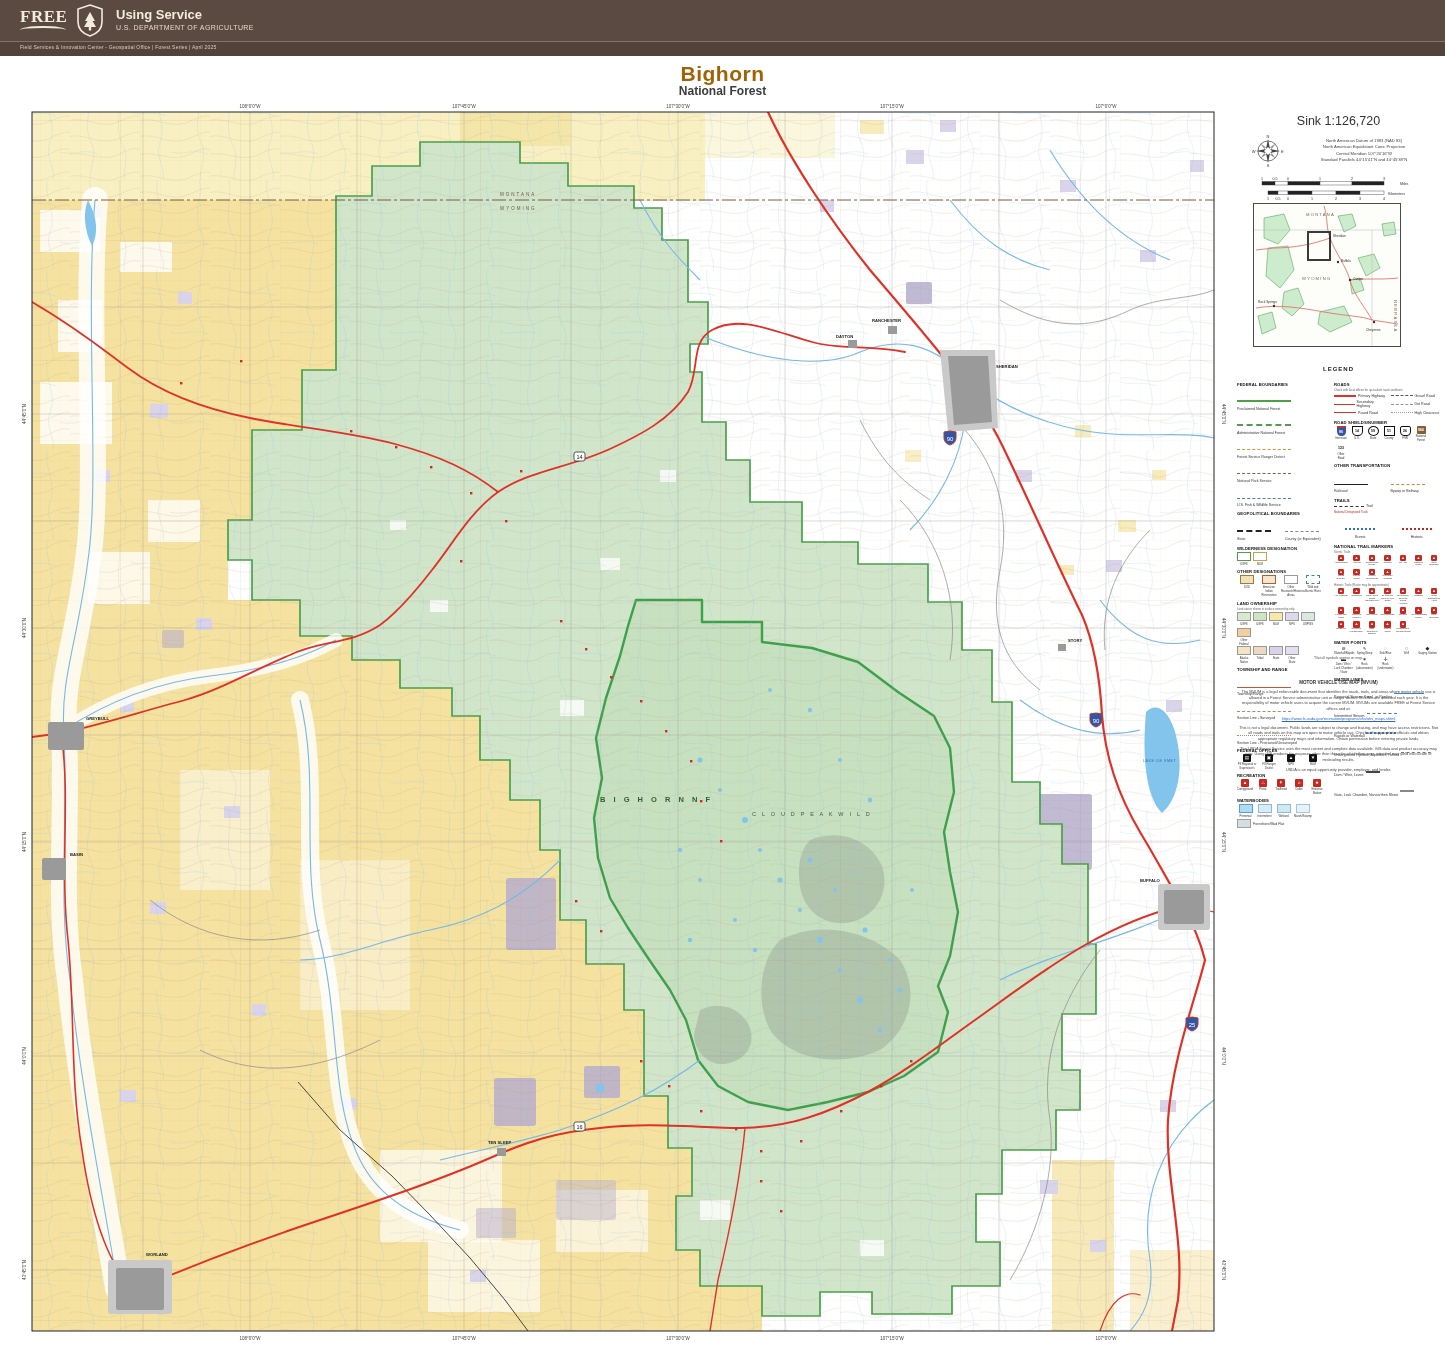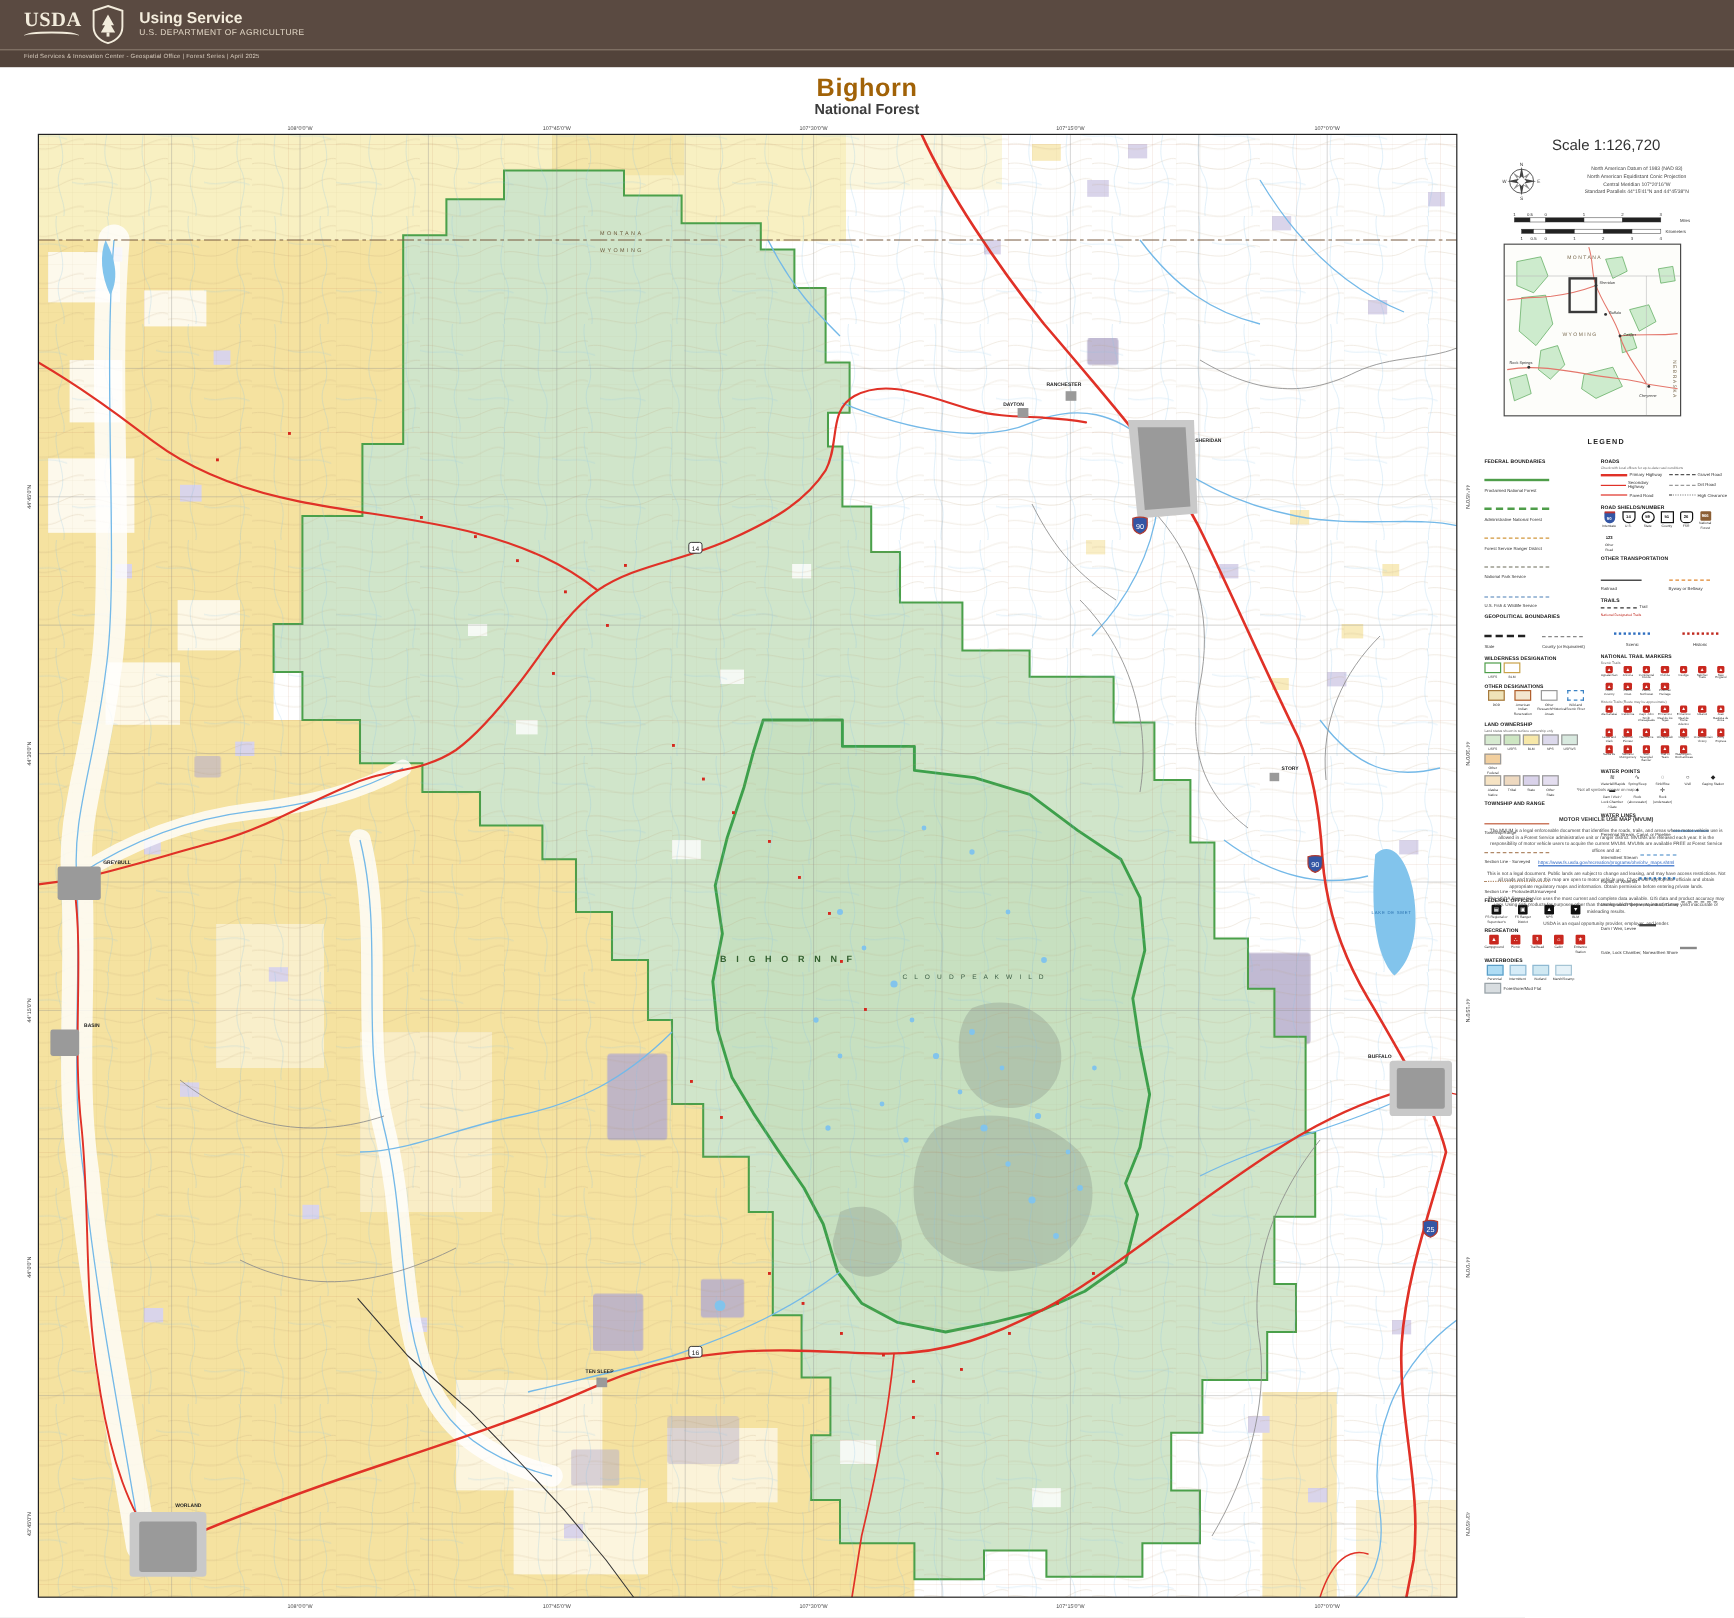--- a/index.html
+++ b/index.html
@@ -129,21 +129,21 @@
   .lake-lbl{font-size:3.6px;fill:#2a72b0;letter-spacing:.6px}
   .inset-lbl{font-size:4.2px;fill:#7a6a50;letter-spacing:1.2px}
   .inset-city{font-size:3.2px;fill:#333}
 </style>
 </head>
 <body>
 
 <div id="stage">
 
   <div class="abs" id="hdr">
-    <div class="abs" id="usda-word">USDA</div>
+    <div class="abs" id="usda-word">FREE</div>
     <div class="abs" id="usda-swoosh"></div>
     <div class="abs" id="fs-shield">
       <svg width="28" height="33" viewBox="0 0 28 33">
         <path d="M14 1 L26 5 L26 18 C26 26 20 30 14 32 C8 30 2 26 2 18 L2 5 Z" fill="none" stroke="#f3ecdc" stroke-width="1.6"></path>
         <path d="M14 8 L19 17 L16.5 17 L20 23 L8 23 L11.5 17 L9 17 Z" fill="#f3ecdc"></path>
         <rect x="12.8" y="23" width="2.4" height="3.5" fill="#f3ecdc"></rect>
       </svg>
     </div>
     <div class="abs" id="fs-name">Using Service</div>
     <div class="abs" id="fs-dept">U.S. DEPARTMENT OF AGRICULTURE</div>
@@ -518,21 +518,21 @@
       <text x="1222" y="414" transform="rotate(90 1222 414)">44°45'0"N</text>
       <text x="1222" y="628" transform="rotate(90 1222 628)">44°30'0"N</text>
       <text x="1222" y="842" transform="rotate(90 1222 842)">44°15'0"N</text>
       <text x="1222" y="1056" transform="rotate(90 1222 1056)">44°0'0"N</text>
       <text x="1222" y="1270" transform="rotate(90 1222 1270)">43°45'0"N</text>
     </g>
   </svg>
 
   <div class="abs" id="panel">
 
-    <div id="scale-line">Scale 1:126,720</div>
+    <div id="scale-line">Sink 1:126,720</div>
 
     <div id="compass">
       <svg width="32" height="32" viewBox="0 0 32 32">
         <circle cx="16" cy="16" r="10" fill="none" stroke="#555" stroke-width=".8"></circle>
         <g fill="#444">
           <path d="M16 4 L18 14 L16 12 L14 14 Z"></path>
             <path d="M16 28 L14 18 L16 20 L18 18 Z"></path>
           <path d="M4 16 L14 14 L12 16 L14 18 Z"></path>
             <path d="M28 16 L18 18 L20 16 L18 14 Z"></path>
           <path d="M8.5 8.5 L15 13 L12.5 12.5 L13 15 Z" opacity=".6"></path>

